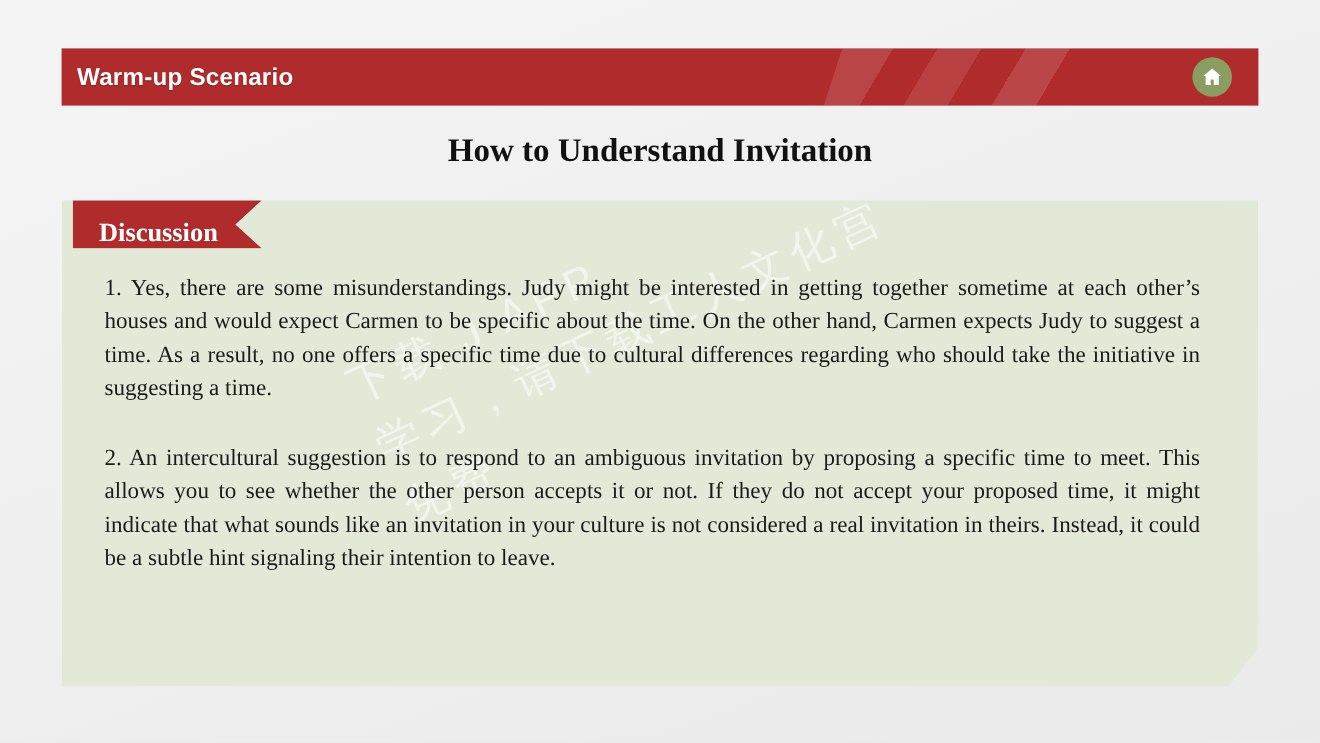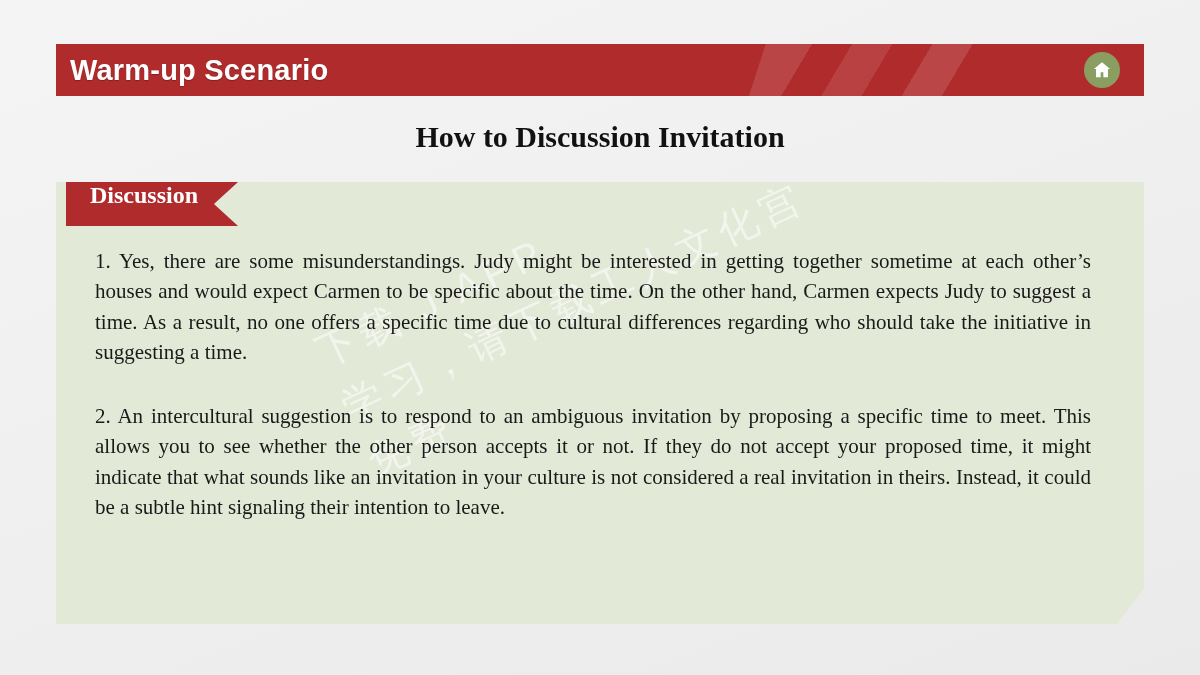--- a/index.html
+++ b/index.html
@@ -41,21 +41,21 @@
     height: 100px;
     background: linear-gradient(105deg, rgba(255,255,255,0.12) 0 18%, rgba(255,255,255,0) 18% 32%, rgba(255,255,255,0.10) 32% 46%, rgba(255,255,255,0) 46% 60%, rgba(255,255,255,0.13) 60% 74%, rgba(255,255,255,0) 74% 100%);
     transform: skewX(-18deg);
     pointer-events: none;
   }
   .header-title {
     position: relative;
     color: #ffffff;
     font-family: "Liberation Sans", sans-serif;
     font-weight: bold;
-    font-size: 29px;
+    font-size: 22px;
     letter-spacing: 0.2px;
     margin-left: 14px;
     text-shadow: 0 1px 1px rgba(0,0,0,0.25);
   }
   .home-button {
     position: absolute;
     right: 24px;
     top: 50%;
     transform: translateY(-50%);
     width: 36px;
@@ -115,21 +115,21 @@
     position: absolute;
     left: 66px;
     top: 182px;
     height: 44px;
     background: #b02b2c;
     color: #ffffff;
     font-family: "Liberation Serif", serif;
     font-weight: bold;
     font-size: 24px;
     display: flex;
-    align-items: flex-start;
+    align-items: flex-end;
     padding: 0 40px 0 24px;
     clip-path: polygon(0 0, 100% 0, 86% 50%, 100% 100%, 0 100%);
   }
 
   
   .body-text {
     position: absolute;
     left: 95px;
     top: 246px;
     width: 996px;
@@ -154,21 +154,21 @@
     <div class="header-title">Warm-up Scenario</div>
     <div class="home-button">
       <span>
         <svg width="22" height="22" viewBox="0 0 24 24" aria-hidden="true">
           <path d="M12 3.5 3.2 11h2.3v9h5v-5.6h3v5.6h5v-9h2.3L12 3.5z" fill="#ffffff"></path>
         </svg>
       </span>
     </div>
   </div>
 
-  <div class="slide-title">How to Discussion Invitation</div>
+  <div class="slide-title">How to Understand Invitation</div>
 
   <div class="content-panel">
     <div class="panel-watermark">
       <span>下载 J APP</span>
       <span>学习，请下载工人文化宫</span>
       <span>免费</span>
     </div>
   </div>
 
   <div class="ribbon">

